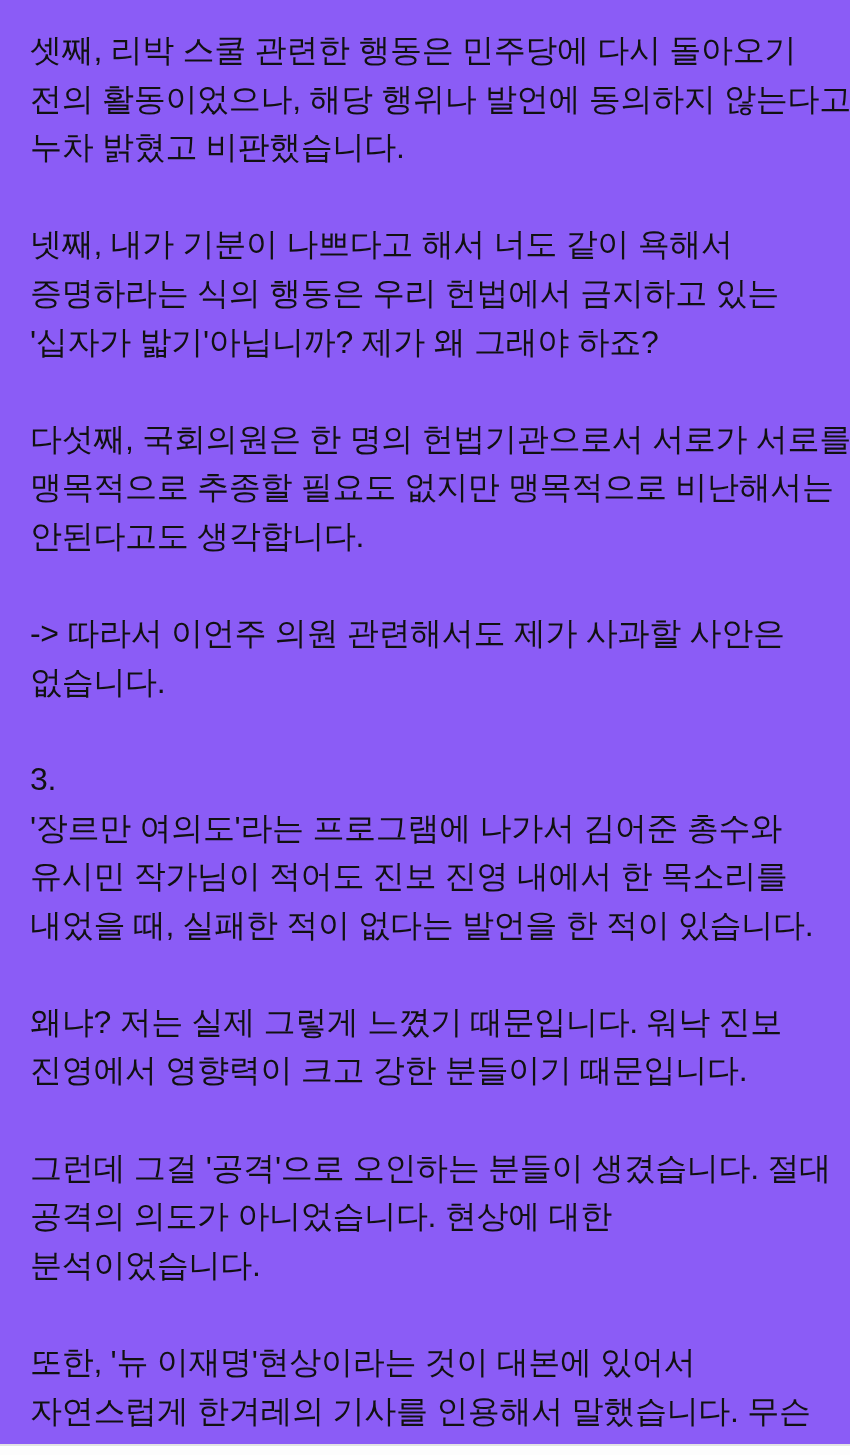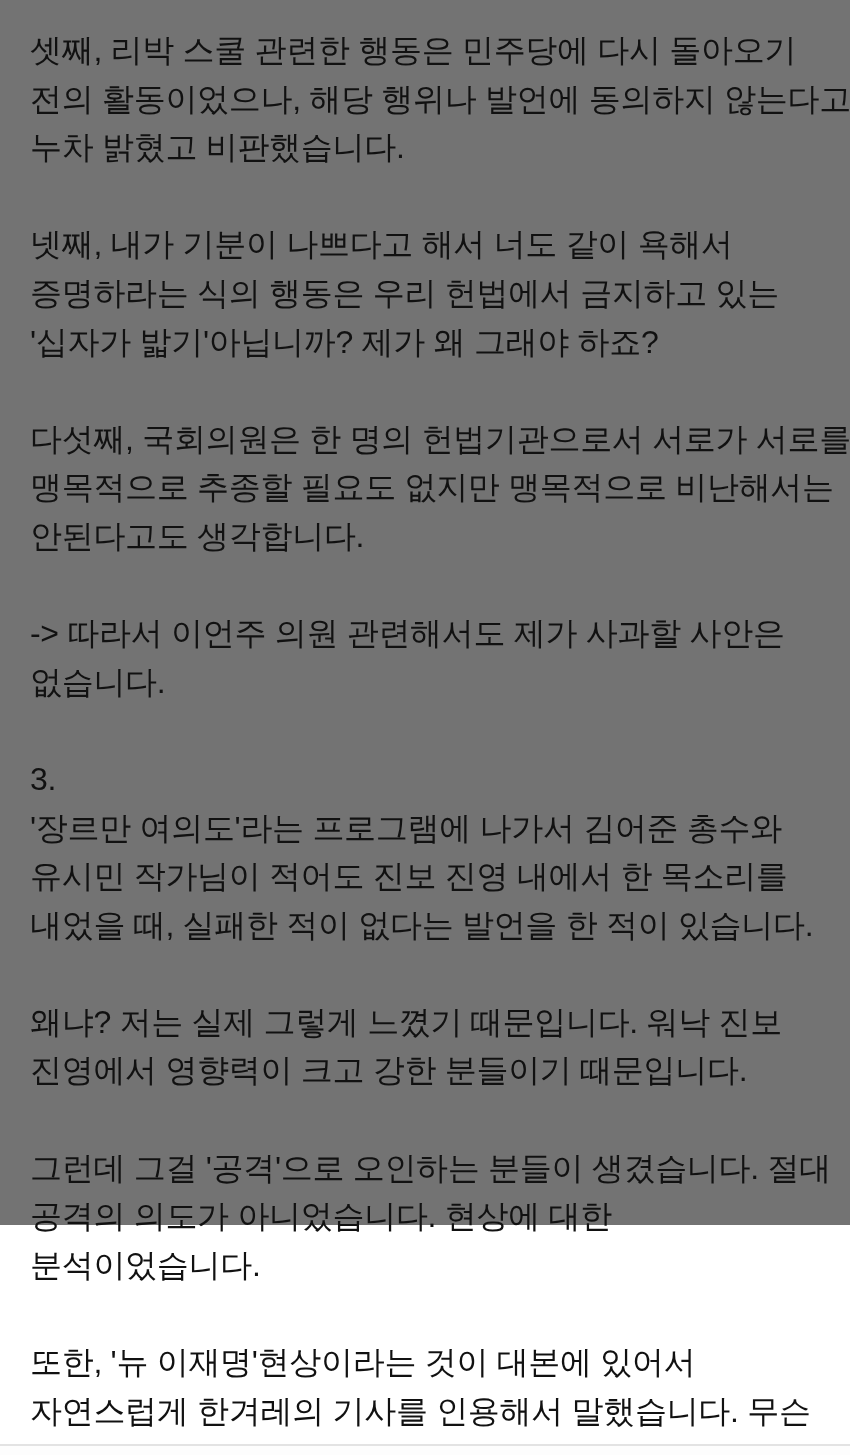--- a/index.html
+++ b/index.html
@@ -6,22 +6,22 @@
     margin: 0;
     padding: 0;
     width: 850px;
     height: 1455px;
     background: #ffffff;
     overflow: hidden;
   }
   .page {
     position: relative;
     width: 850px;
-    height: 1225px;
-    background: #737373;
+    height: 1455px;
+    background: #8b5cf6;
     font-family: "Liberation Sans", "DejaVu Sans", sans-serif;
   }
   .post-body {
     position: absolute;
     top: 0;
     left: 0;
     right: 0;
     padding: 26px 24px 0 30px;
     font-size: 32px;
     line-height: 48.6px;

